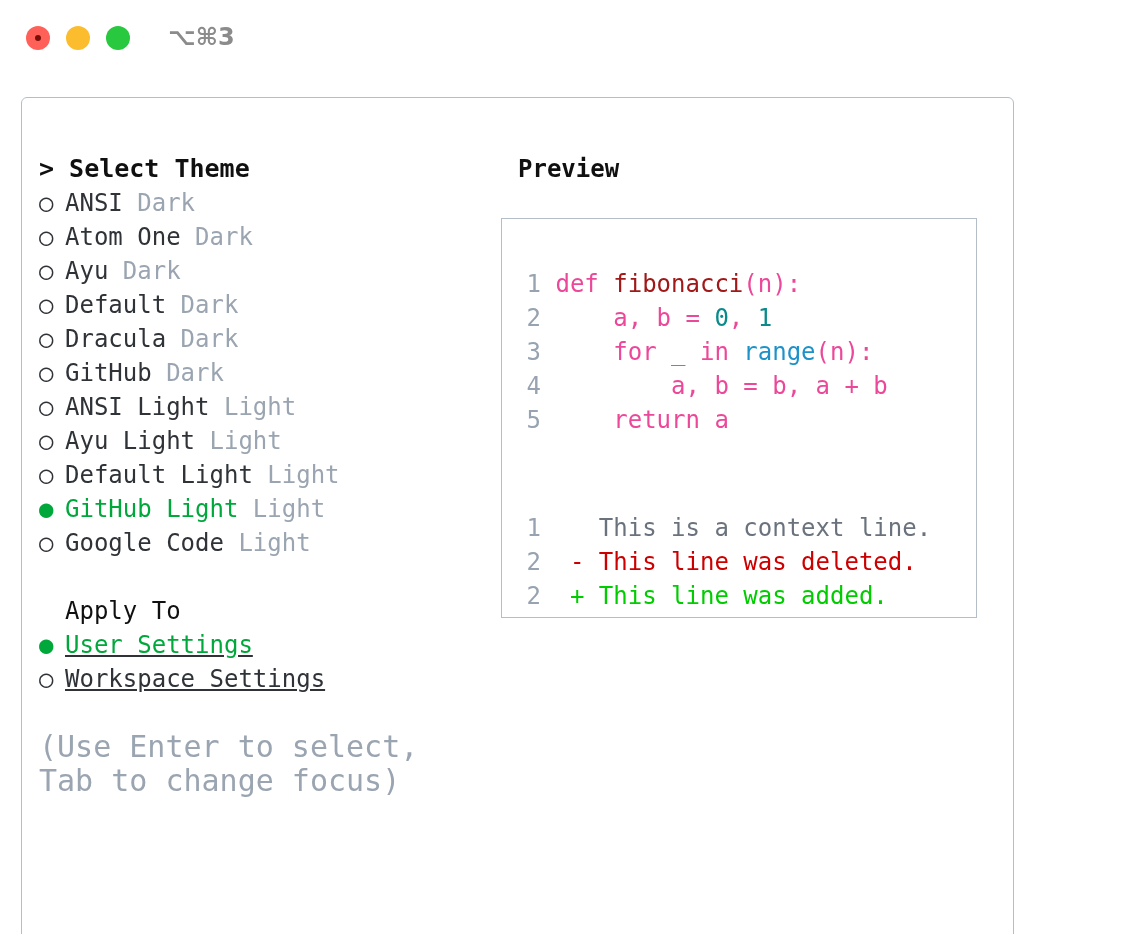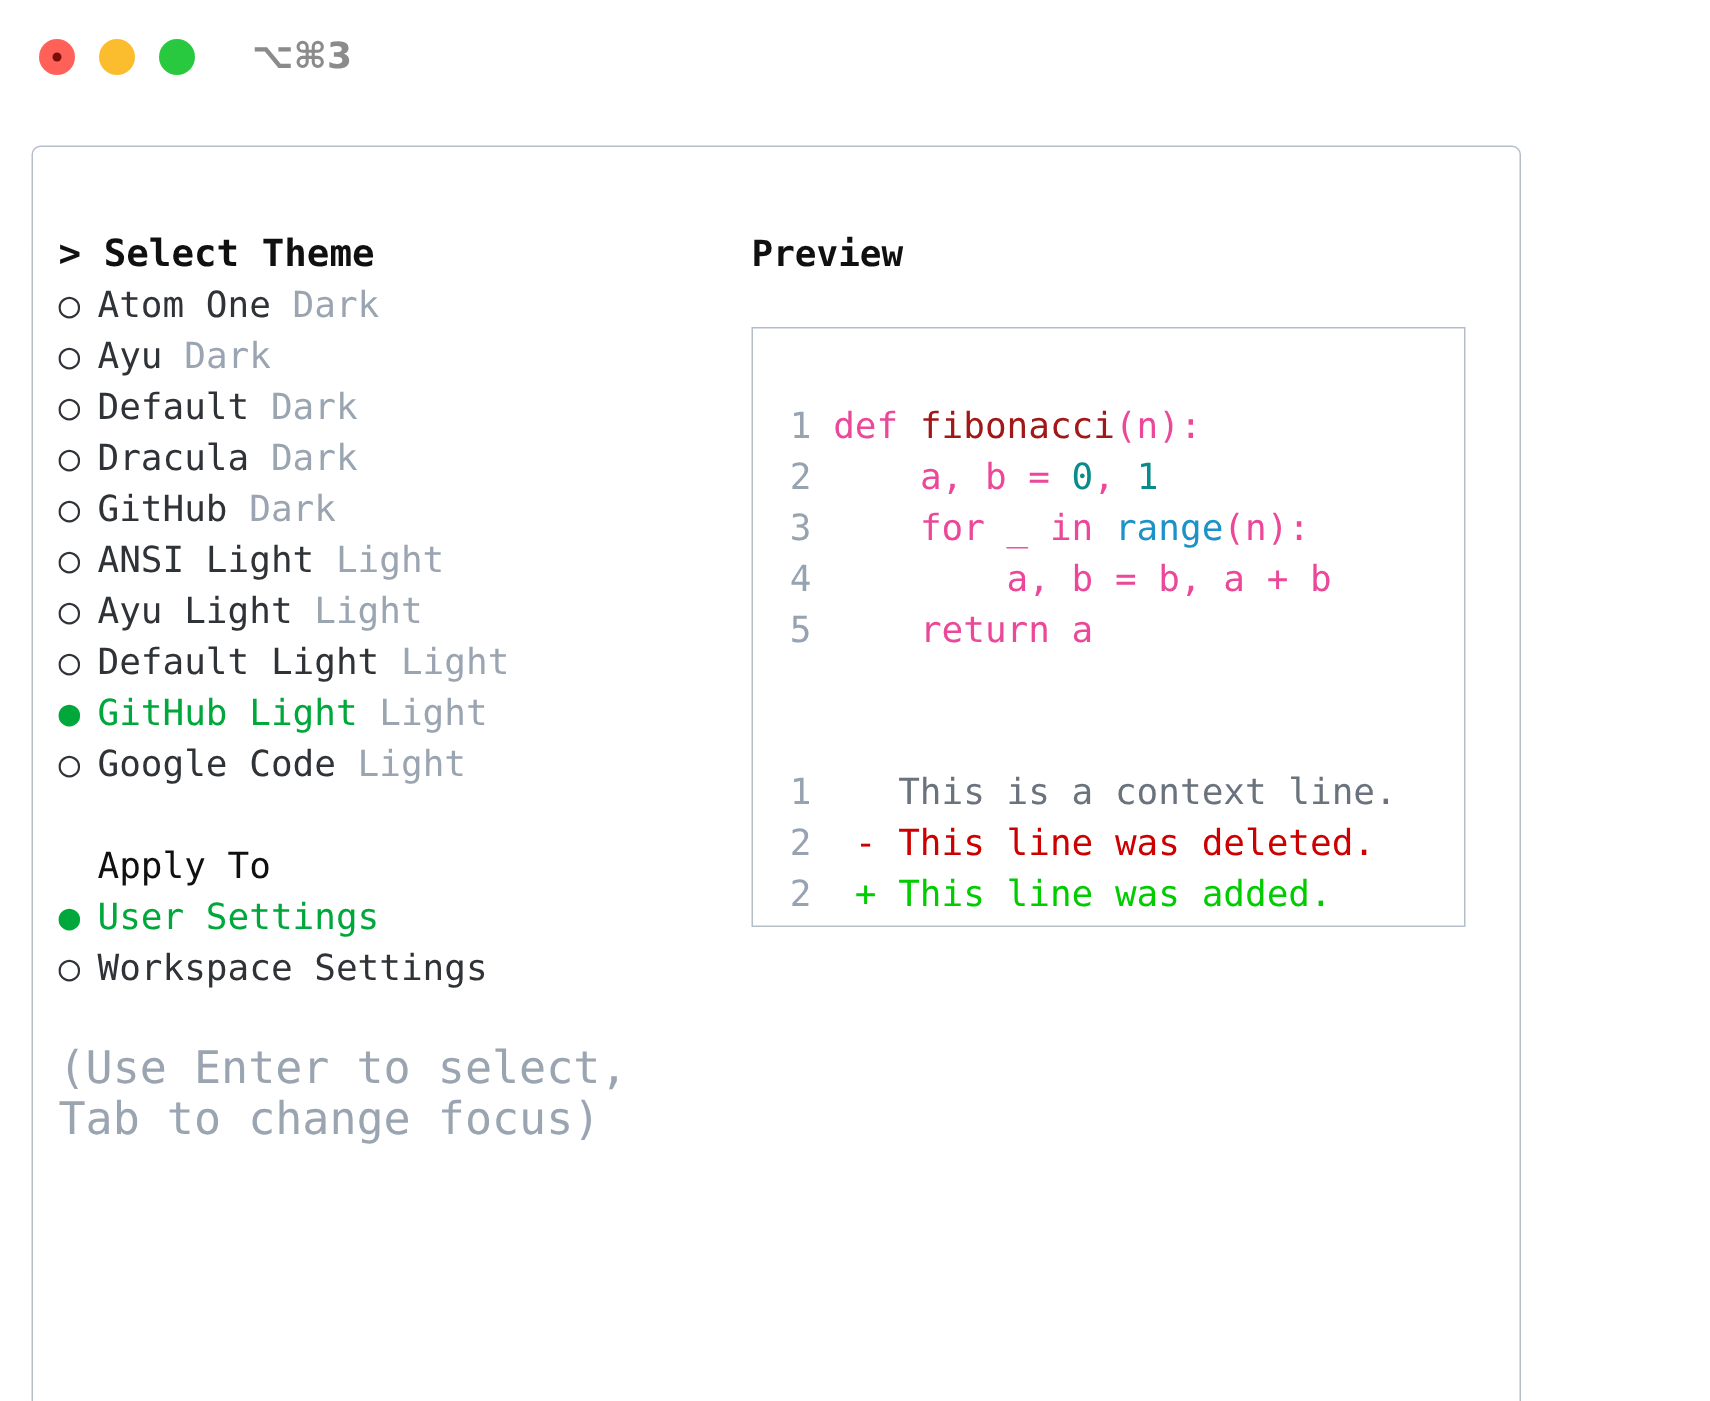--- a/index.html
+++ b/index.html
@@ -109,20 +109,21 @@
     line-height: 34px;
     color: #101010;
     white-space: pre;
     padding-left: 26px;
   }
   .apply-row {
     font-size: 24px;
     line-height: 34px;
     color: #2f3338;
     white-space: pre;
+    text-decoration: underline;
   }
   .apply-row .marker { display: inline-block; width: 26px; }
   .apply-row.selected .marker,
   .apply-row.selected .name { color: #00a83c; }
 
   #hint {
     margin-top: 34px;
     font-size: 30px;
     line-height: 34px;
     color: #9aa5b1;
@@ -134,20 +135,21 @@
     position: absolute;
     left: 479px;
     top: 54px;
     width: 490px;
   }
   #preview-title {
     font-size: 24px;
     font-weight: bold;
     color: #101010;
     line-height: 34px;
+    margin-left: 17px;
   }
   #preview-box {
     margin-top: 32px;
     width: 476px;
     height: 400px;
     border: 1px solid #b4bec9;
     box-sizing: border-box;
     background: #ffffff;
     position: relative;
   }
@@ -194,20 +196,21 @@
     <div id="shortcut">⌥⌘3</div>
   </div>
 
   <div id="panel">
 
     <div id="left-col">
 
       <div class="hdr">&gt; Select Theme</div>
 
       <div id="theme-list">
+          <div class="theme-row"><span class="marker">○</span><span class="name">ANSI</span><span class="kind"> Dark</span></div>
           <div class="theme-row"><span class="marker">○</span><span class="name">Atom One</span><span class="kind"> Dark</span></div>
           <div class="theme-row"><span class="marker">○</span><span class="name">Ayu</span><span class="kind"> Dark</span></div>
           <div class="theme-row"><span class="marker">○</span><span class="name">Default</span><span class="kind"> Dark</span></div>
           <div class="theme-row"><span class="marker">○</span><span class="name">Dracula</span><span class="kind"> Dark</span></div>
           <div class="theme-row"><span class="marker">○</span><span class="name">GitHub</span><span class="kind"> Dark</span></div>
           <div class="theme-row"><span class="marker">○</span><span class="name">ANSI Light</span><span class="kind"> Light</span></div>
           <div class="theme-row"><span class="marker">○</span><span class="name">Ayu Light</span><span class="kind"> Light</span></div>
           <div class="theme-row"><span class="marker">○</span><span class="name">Default Light</span><span class="kind"> Light</span></div>
           <div class="theme-row selected"><span class="marker">●</span><span class="name">GitHub Light</span><span class="kind"> Light</span></div>
           <div class="theme-row"><span class="marker">○</span><span class="name">Google Code</span><span class="kind"> Light</span></div>

